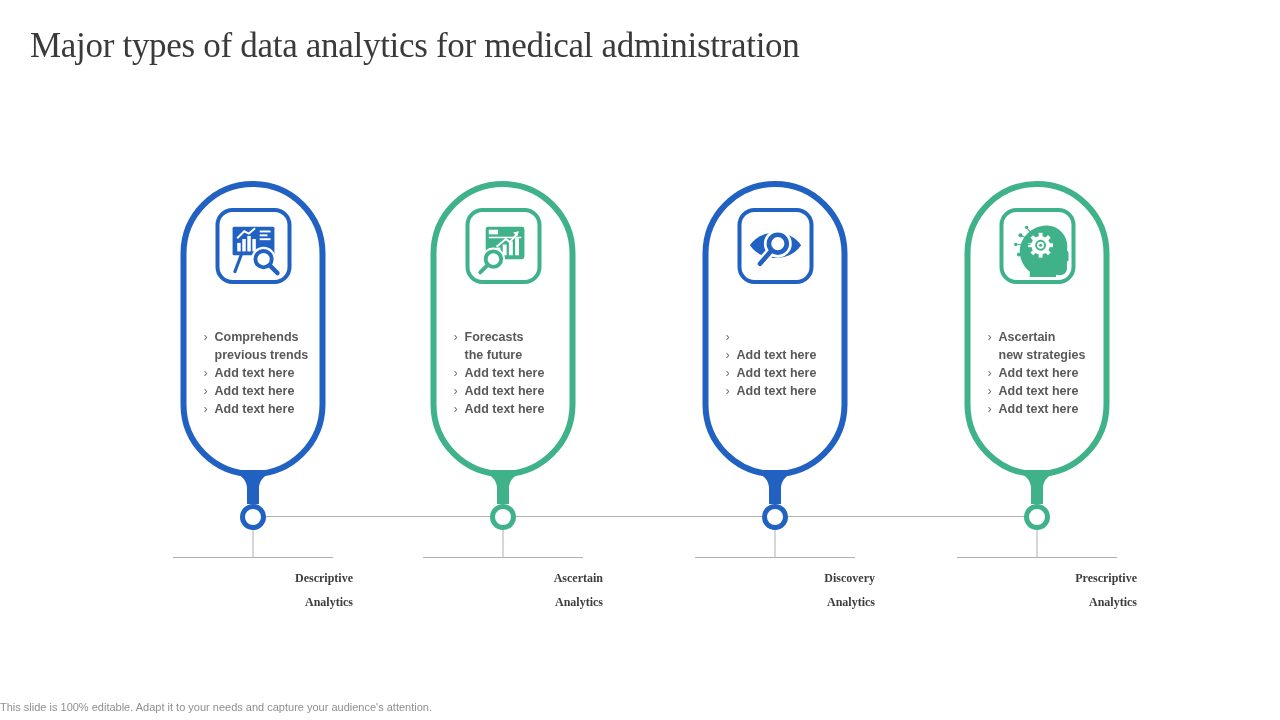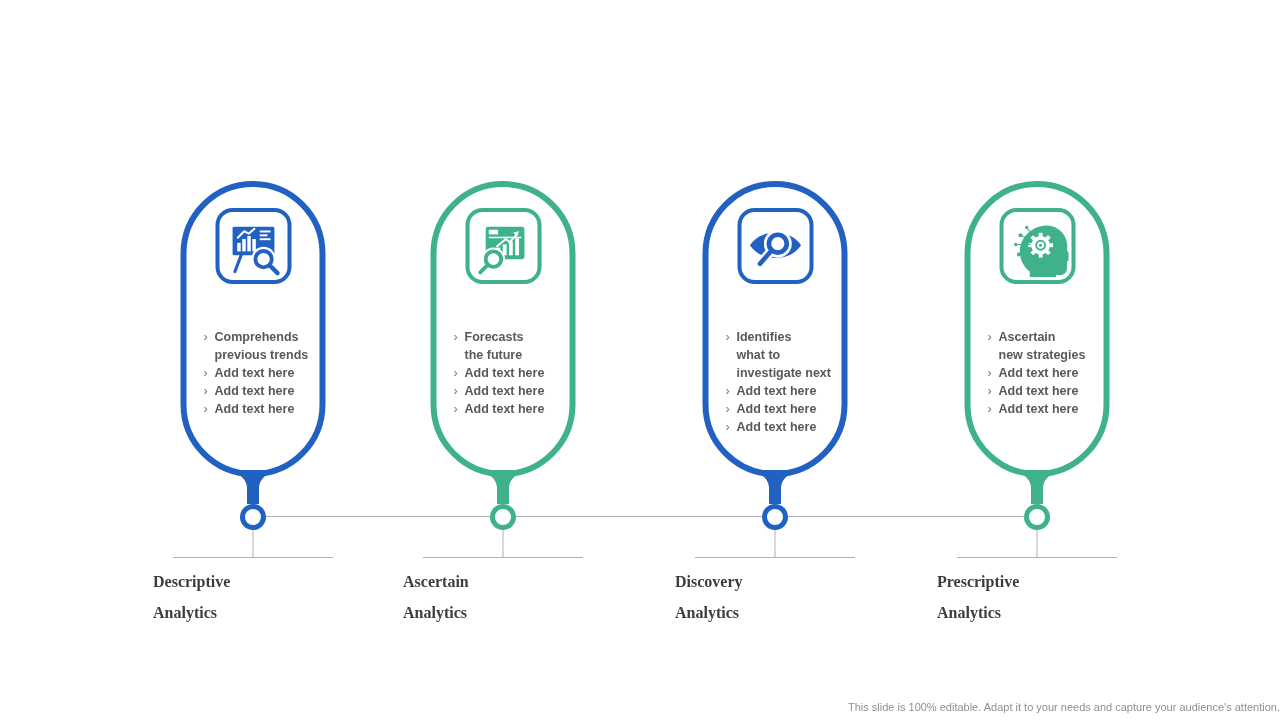--- a/index.html
+++ b/index.html
@@ -62,35 +62,36 @@
   .stub {
     position: absolute; left: 50%; transform: translateX(-50%);
     top: 530px; width: 1px; height: 27px; background: #b0b0b0;
   }
   .underline {
     position: absolute; left: 50%; transform: translateX(-50%);
     top: 557px; width: 160px; height: 1px; background: #b0b0b0;
   }
   .col-label {
     position: absolute; left: 50%; transform: translateX(-50%);
-    top: 566px; width: 200px; text-align: left;
+    top: 566px; width: 200px; text-align: right;
     font-family: "Liberation Serif", serif; font-weight: 700;
-    font-size: 16px; line-height: 31px; color: #3d3d3d; white-space: pre-line;
+    font-size: 12px; line-height: 24px; color: #3d3d3d; white-space: pre-line;
   }
 
   .footer {
-    position: absolute; left: 0; right: 0; top: 701px; text-align: right;
+    position: absolute; left: 0; right: 0; top: 701px; text-align: left;
     font-size: 11px; color: #8f8f8f;
   }
 </style>
 </head>
 <body>
 
 <div class="slide">
 
+  <div class="title">Major types of data analytics for medical administration</div>
 
   <div class="main-line"></div>
 
   <div class="col col-0" style="--c: #2161c1;">
     <div class="capsule">
       <div class="iconbox">
         <svg viewBox="0 0 80 80">
           <path d="M24 52 L16 73" stroke="currentColor" stroke-width="4" stroke-linecap="round"></path>
           <path d="M50 52 L58 64" stroke="currentColor" stroke-width="4" stroke-linecap="round"></path>
           <rect x="13" y="15" width="54" height="37" rx="2" fill="currentColor"></rect>
@@ -194,23 +195,20 @@
           <path d="M7 39 C 21 17, 59 17, 73 39 C 59 61, 21 61, 7 39 Z" fill="currentColor"></path>
           <circle cx="43" cy="37" r="18" fill="#fff"></circle>
           <line x1="33" y1="48" x2="19" y2="64" stroke="#fff" stroke-width="12" stroke-linecap="round"></line>
           <circle cx="43" cy="37" r="11.5" fill="#fff" stroke="currentColor" stroke-width="6"></circle>
           <line x1="33" y1="48" x2="20" y2="63" stroke="currentColor" stroke-width="6" stroke-linecap="round"></line>
         </svg>
       </div>
       <ul class="bullets">
         <li>
             <span class="marker">›</span>
-            <span class="btext">Identifies
-what to
-investigate next</span>
           </li>
         <li>
             <span class="marker">›</span>
             <span class="btext">Add text here</span>
           </li>
         <li>
             <span class="marker">›</span>
             <span class="btext">Add text here</span>
           </li>
         <li>

